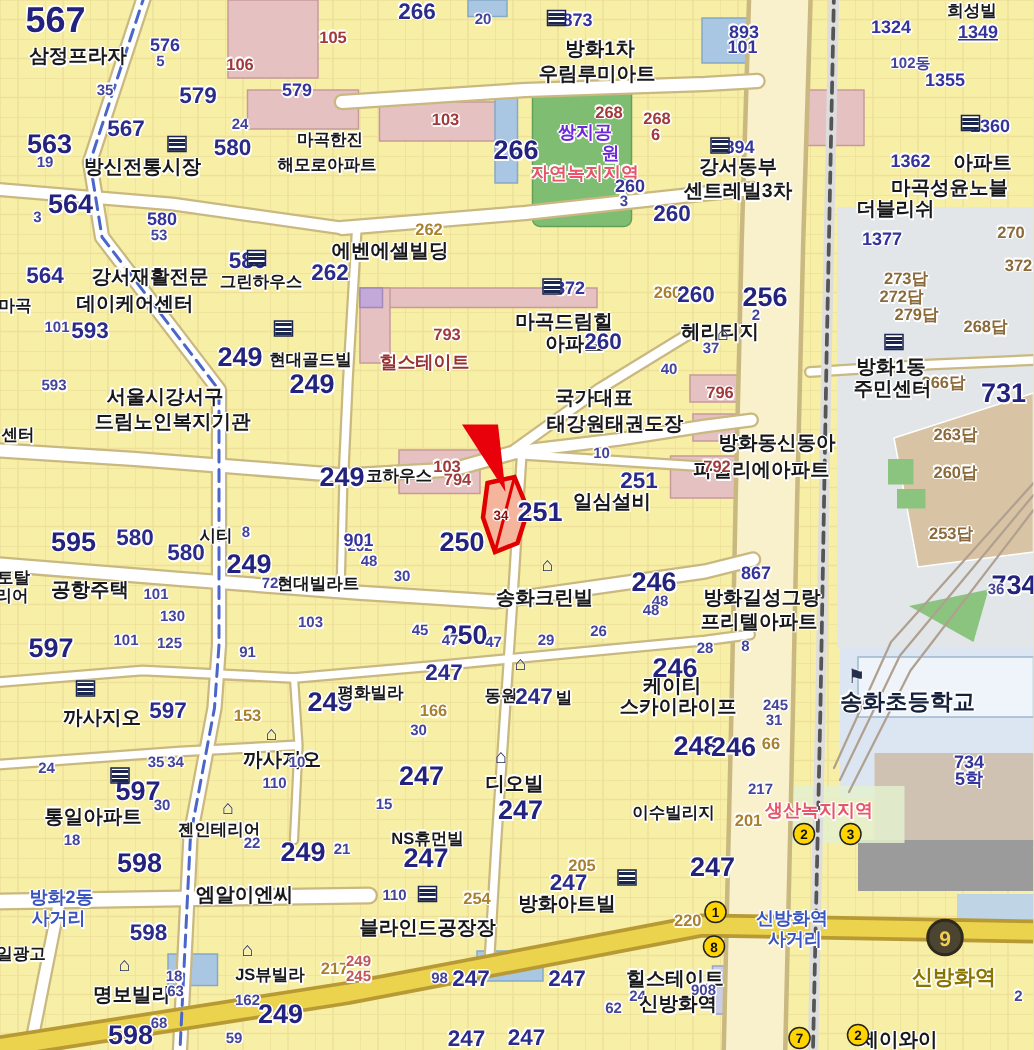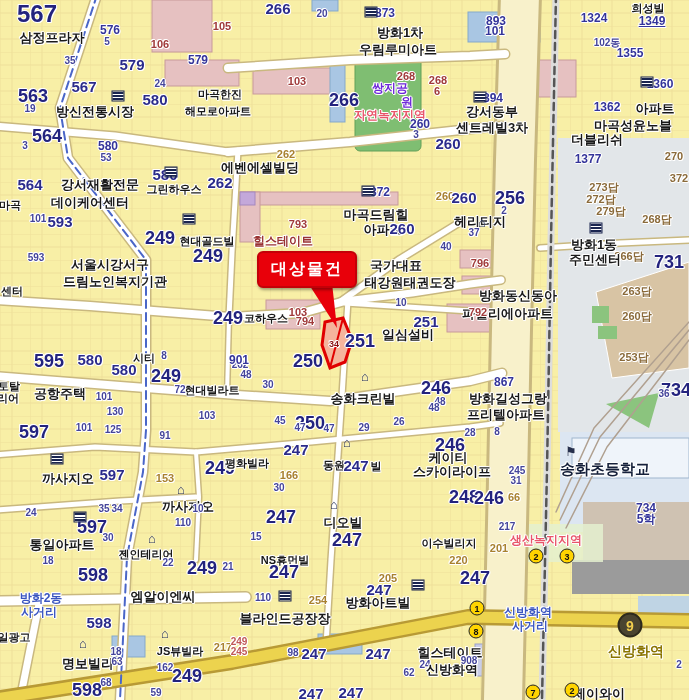--- a/index.html
+++ b/index.html
@@ -158,23 +158,20 @@
 
     <path d="M97,-5 L60,108 68,158 146,260 146,430 143,472 127,557 120,700" stroke="#4A66C8" stroke-width="2" stroke-dasharray="8 5"></path>
   </g>
 
   <polygon points="325,322 343,318 352,340 345,362 330,368 322,345" fill="#F5B49C" stroke="#E00000" stroke-width="3"></polygon>
   <line x1="343" y1="318" x2="330" y2="368" stroke="#E00000" stroke-width="2"></line>
 
   <polygon points="308,283 332,283 337,328" fill="#E8000A"></polygon>
 </svg>
 
-<div id="callout">
-  <span>대상물건</span>
-</div>
 
 <div id="line9" style="left:630px;top:625px;">9</div>
 
 <div id="labels">
       <div class="lbl num-xl" style="left: 37px; top: 14px;">567</div>
       <div class="lbl nm-lg" style="left: 52px; top: 37px;">삼정프라자</div>
       <div class="lbl num-md" style="left: 110px; top: 30px;">576</div>
       <div class="lbl num-sm" style="left: 107px; top: 42px;">5</div>
       <div class="lbl num-sm" style="left: 70px; top: 61px;">35</div>
       <div class="lbl num-red" style="left: 160px; top: 44px;">106</div>
@@ -383,21 +380,21 @@
       <div class="lbl num-sm" style="left: 106px; top: 683px;">68</div>
       <div class="lbl num-sm" style="left: 117px; top: 662px;">63</div>
       <div class="lbl num-sm" style="left: 156px; top: 693px;">59</div>
       <div class="lbl nm" style="left: 285px; top: 560px;">NS휴먼빌</div>
       <div class="lbl num-lg" style="left: 284px; top: 572px;">247</div>
       <div class="lbl num-sm" style="left: 263px; top: 598px;">110</div>
       <div class="lbl num-tan" style="left: 318px; top: 600px;">254</div>
       <div class="lbl num-tan" style="left: 388px; top: 578px;">205</div>
       <div class="lbl num-lg2" style="left: 379px; top: 589px;">247</div>
       <div class="lbl nm-lg" style="left: 378px; top: 602px;">방화아트빌</div>
-      <div class="lbl num-tan" style="left: 440px; top: 560px; padding-left: 37px;">220</div>
+      <div class="lbl num-tan" style="left: 440px; top: 615px; padding-left: 37px;">220</div>
       <div class="lbl nm-lg" style="left: 285px; top: 618px;">블라인드공장장</div>
       <div class="lbl num-rs" style="left: 239px; top: 642px;">249</div>
       <div class="lbl num-rs" style="left: 239px; top: 652px;">245</div>
       <div class="lbl num-sm" style="left: 293px; top: 653px;">98</div>
       <div class="lbl num-lg2" style="left: 314px; top: 653px;">247</div>
       <div class="lbl num-lg2" style="left: 378px; top: 653px;">247</div>
       <div class="lbl num-sm" style="left: 409px; top: 673px;">62</div>
       <div class="lbl num-sm" style="left: 425px; top: 665px;">24</div>
       <div class="lbl num-lg2" style="left: 311px; top: 693px;">247</div>
       <div class="lbl num-lg2" style="left: 351px; top: 692px;">247</div>

